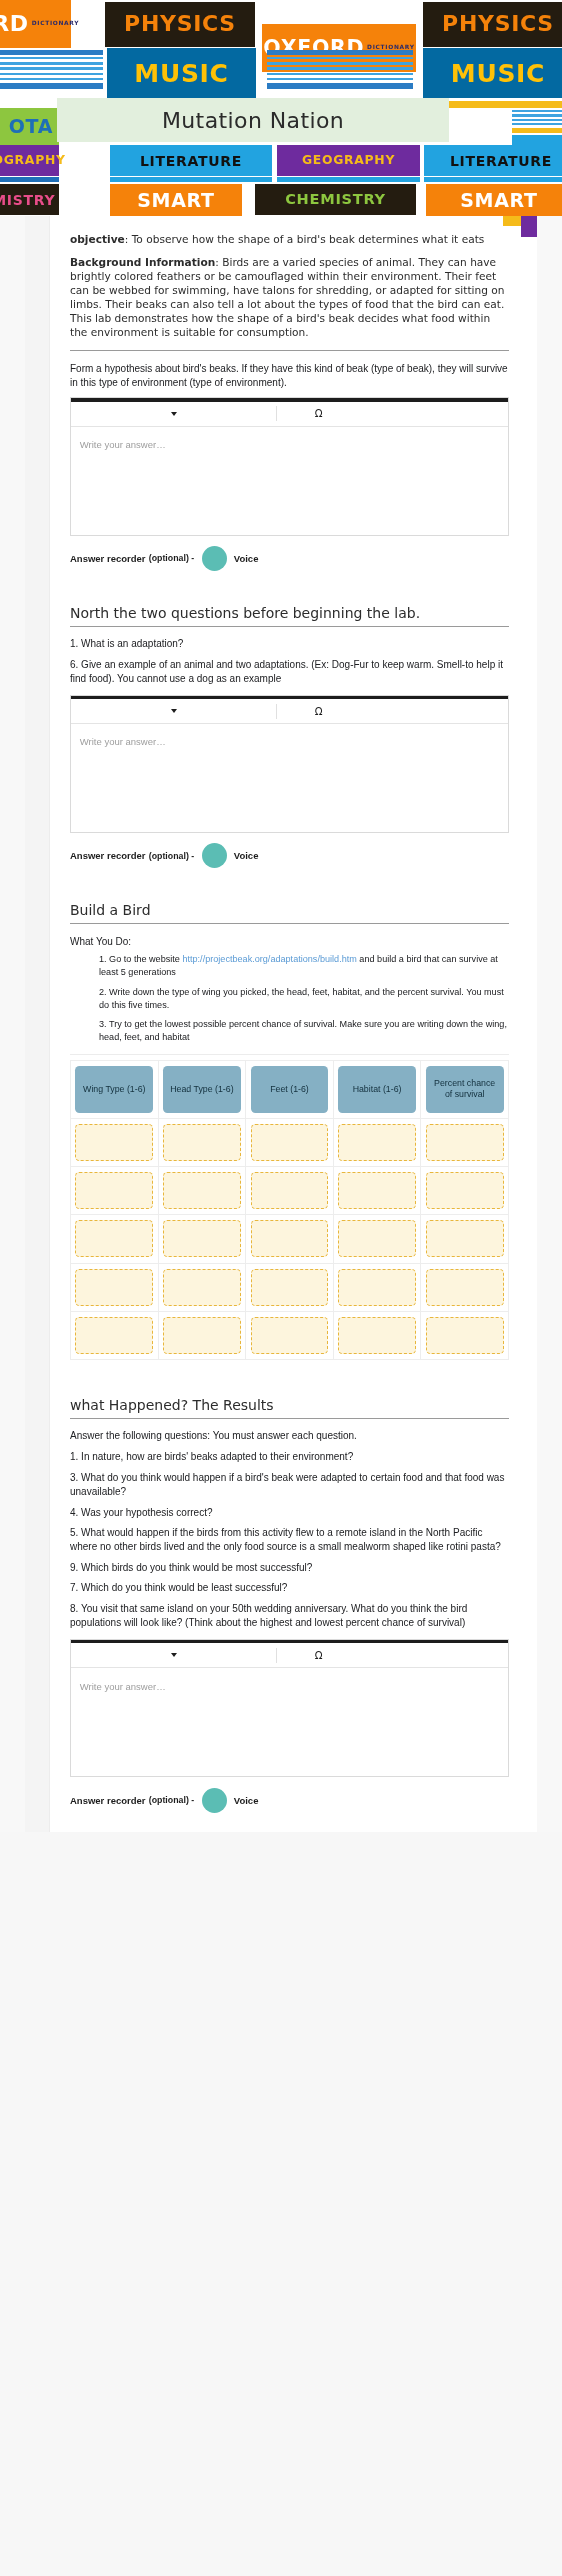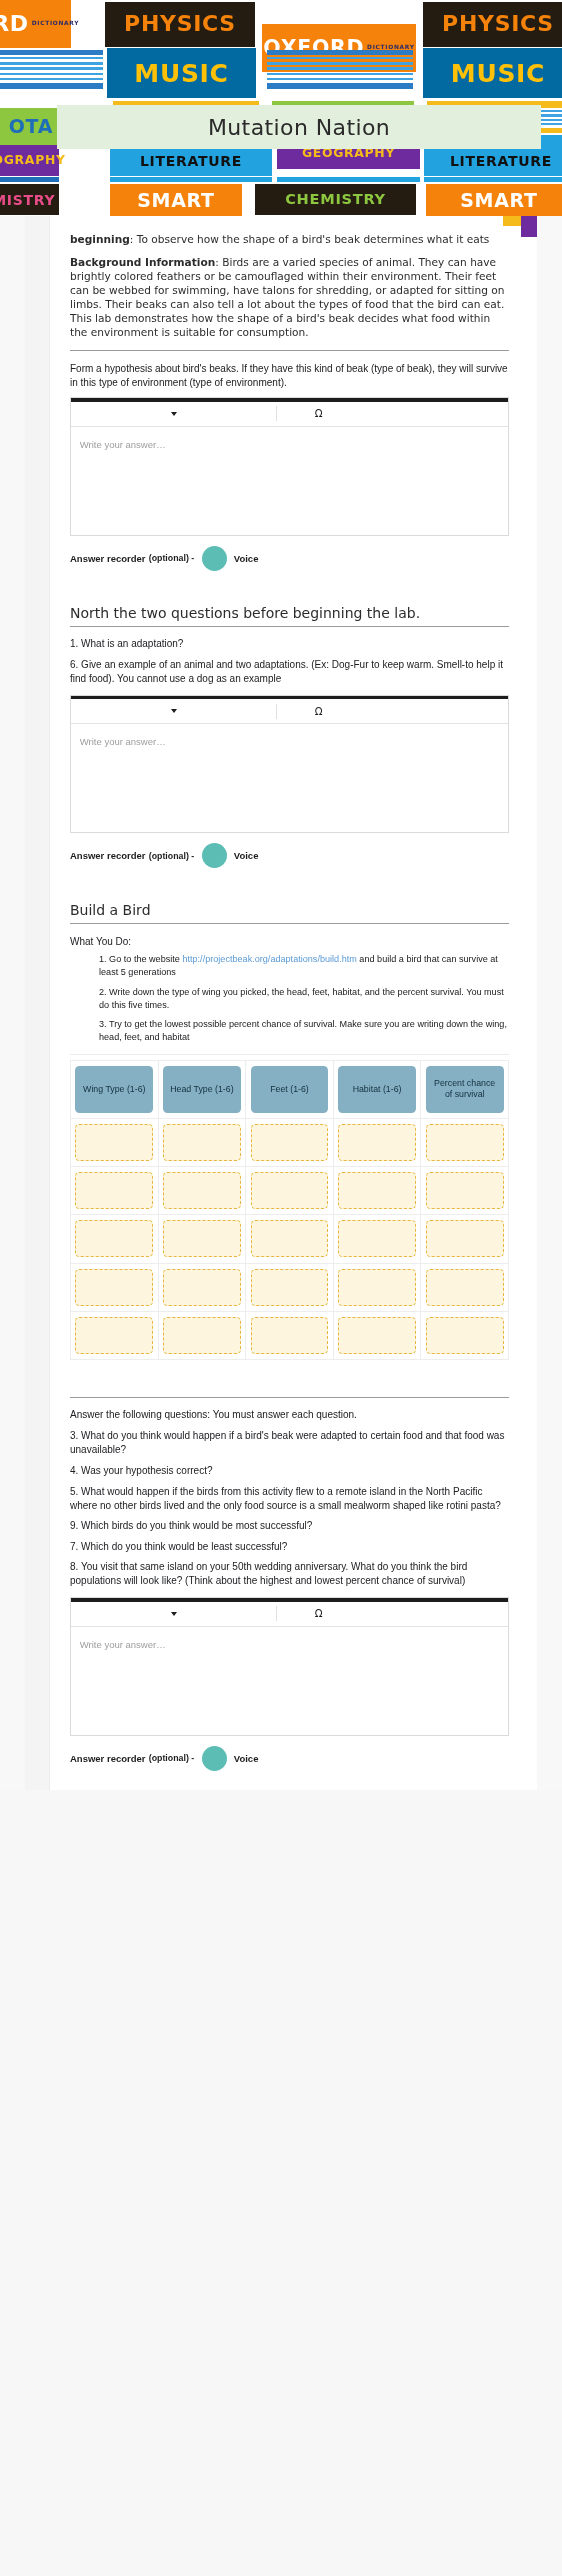--- a/index.html
+++ b/index.html
@@ -179,31 +179,31 @@
     </div>
     <div class="stripes" style="left:512px; top:110px; width:66px;">
       <i style="height:2.2px;margin-bottom:2.2px;background:#3ea3e0;"></i>
         <i style="height:2.2px;margin-bottom:2.2px;background:#3ea3e0;"></i>
       <i style="height:2.2px;margin-bottom:2.2px;background:#3ea3e0;"></i>
         <i style="height:2.2px;margin-bottom:2.2px;background:#3ea3e0;"></i>
       <i style="height:5.1px;margin-bottom:2.2px;background:#f5bb1a;"></i>
         <i style="height:10.2px;background:#22a3e0;"></i>
     </div>
 
-    <div class="title-plate" style="left:57px; top:105px; width:484px; height:44px;">
+    <div class="title-plate" style="left:57px; top:98px; width:392px; height:44px;">
       <span>Mutation Nation</span>
     </div>
 
     <div class="tile t-purple" style="left:-29px; top:145px; width:88px; height:31px;">
       <span class="tile-text" style="font-size:12.4px; color:#f5bb1a; margin-left:19px;">EOGRAPHY</span>
     </div>
     <div class="tile t-blue" style="left:110px; top:145px; width:162px; height:31px;">
       <span class="tile-text" style="font-size:14px; color:#111;">LITERATURE</span>
     </div>
-    <div class="tile t-purple" style="left:277px; top:138px; width:143px; height:31px;">
+    <div class="tile t-purple" style="left:277px; top:145px; width:143px; height:31px;">
       <span class="tile-text" style="font-size:12.4px; color:#f5bb1a;">GEOGRAPHY</span>
     </div>
     <div class="tile t-blue" style="left:424px; top:145px; width:154px; height:31px;">
       <span class="tile-text" style="font-size:14px; color:#111;">LITERATURE</span>
     </div>
 
     <div class="tile" style="left:-29px; top:177px; width:88px; height:5.1px; background:#1e6fb8;"></div>
     <div class="tile" style="left:110px; top:177px; width:162px; height:5.1px; background:#22a3e0;"></div>
     <div class="tile" style="left:277px; top:177px; width:143px; height:5.1px; background:#22a3e0;"></div>
     <div class="tile" style="left:424px; top:177px; width:154px; height:5.1px; background:#22a3e0;"></div>
@@ -223,21 +223,21 @@
   </div>
 
   <div class="doc">
     <div class="sidebar-strip"></div>
     <div class="accent-sq"></div>
     <div class="accent-sq2"></div>
 
     <div class="content">
 
       <p class="hand hand-body" style="margin:0 0 8.8px 0;">
-        <b>beginning</b><span>: To observe how the  shape of a  bird's beak determines what it eats</span>
+        <b>objective</b><span>: To observe how the  shape of a  bird's beak determines what it eats</span>
       </p>
 
       <p class="hand hand-body" style="margin:0 0 11.7px 0;">
         <b>Background Information</b><span>: Birds are a varied species of animal. They can have brightly colored feathers or be camouflaged within their environment. Their feet can be webbed for swimming, have talons for shredding, or adapted for sitting on limbs. Their beaks can also tell a lot about the types of food that the bird can eat. This lab demonstrates how the shape of a bird's beak decides what food within the environment is suitable for consumption.</span>
       </p>
 
       <hr class="rule">
 
       <p class="para">Form a hypothesis about bird's beaks.  If they have this kind of beak (type of beak), they will survive in this type of environment (type of environment).</p>
 
@@ -425,24 +425,26 @@
               </td>
           <td>
                 <div class="blank-cell"></div>
               </td>
         </tr>
       </tbody>
         </table>
 
       <div class="gap-l"></div>
 
+      <div class="sec-title hand">what Happened? The Results</div>
       <hr class="rule">
       <p class="para">Answer the following questions:  You must answer each question.</p>
 
       <ul class="qlist">
+        <li>1. In nature, how are birds' beaks adapted to their environment?</li>
         <li>3. What do you think would happen if a bird's beak were adapted to certain food and that food was unavailable?</li>
         <li>4. Was your hypothesis correct?</li>
         <li>5. What would happen if the birds from this activity flew to a remote island in the North Pacific where no other birds lived and the only food source is a small mealworm shaped like rotini pasta?</li>
         <li>9. Which birds do you think would be most successful?</li>
         <li>7. Which do you think would be least successful?</li>
         <li>8. You visit that same island on your 50th wedding anniversary. What do you think the bird populations will look like? (Think about the highest and lowest percent chance of survival)</li>
       </ul>
 
       <div class="editor">
         <div class="editor-top"></div>

